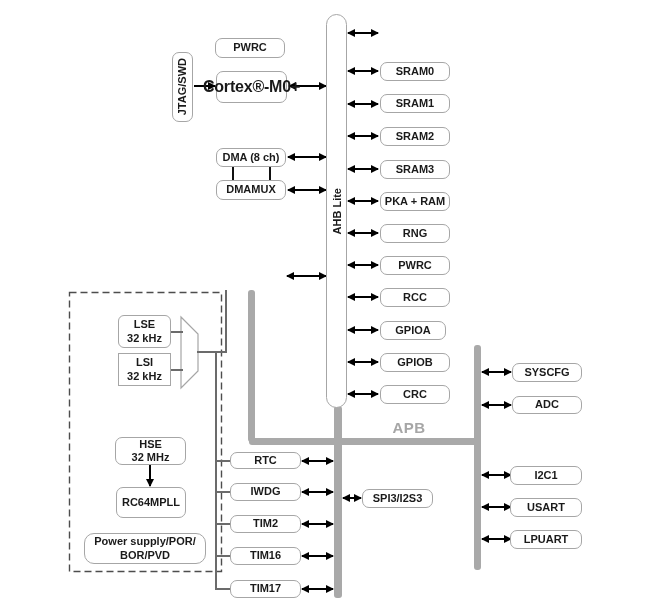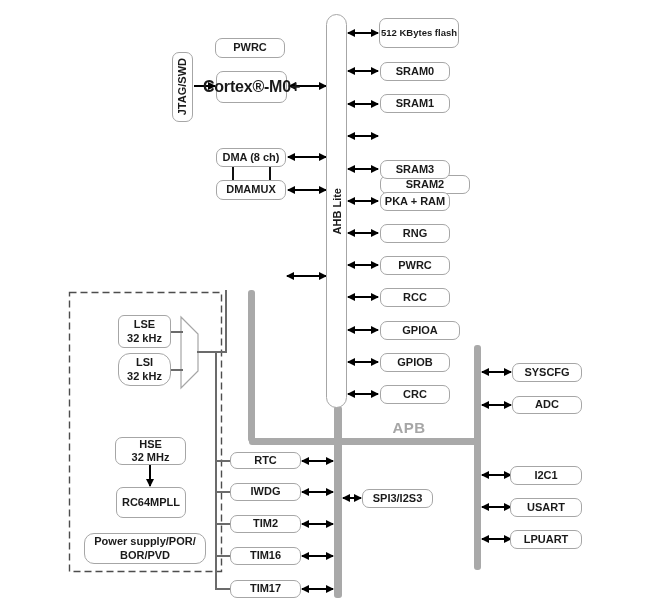--- a/index.html
+++ b/index.html
@@ -120,38 +120,37 @@
     </div>
 
   <div class="box vert" style="left:172px;top:52px;width:21px;height:70px;">
       <span>JTAG/SWD</span>
     </div>
   <div class="box" style="left:215px;top:38px;width:70px;height:20px;">PWRC</div>
   <div class="box fs-m" style="left:216px;top:71px;width:71px;height:32px;">Cortex®-M0+</div>
   <div class="box" style="left:216px;top:148px;width:70px;height:19px;">DMA (8 ch)</div>
   <div class="box" style="left:216px;top:180px;width:70px;height:20px;">DMAMUX</div>
 
-  <div class="box fs-s" style="left:379px;top:18px;width:80px;height:30px;">512 KBytes flash</div>
   <div class="box" style="left:380px;top:62px;width:70px;height:19px;">SRAM0</div>
   <div class="box" style="left:380px;top:94px;width:70px;height:19px;">SRAM1</div>
-  <div class="box" style="left:380px;top:127px;width:90px;height:19px;margin-top:48px;">SRAM2</div>
+  <div class="box" style="left:380px;top:127px;width:70px;height:19px;">SRAM2</div>
   <div class="box" style="left:380px;top:160px;width:70px;height:19px;">SRAM3</div>
   <div class="box" style="left:380px;top:192px;width:70px;height:19px;">PKA + RAM</div>
   <div class="box" style="left:380px;top:224px;width:70px;height:19px;">RNG</div>
   <div class="box" style="left:380px;top:256px;width:70px;height:19px;">PWRC</div>
   <div class="box" style="left:380px;top:288px;width:70px;height:19px;">RCC</div>
-  <div class="box" style="left:380px;top:321px;width:80px;height:19px;">GPIOA</div>
+  <div class="box" style="left:380px;top:321px;width:66px;height:19px;">GPIOA</div>
   <div class="box" style="left:380px;top:353px;width:70px;height:19px;">GPIOB</div>
   <div class="box" style="left:380px;top:385px;width:70px;height:19px;">CRC</div>
 
   <div class="box" style="left:118px;top:315px;width:53px;height:33px;border-radius:6px;">
     <span class="ln">LSE</span>
     <span class="ln">32 kHz</span>
   </div>
-  <div class="box" style="left:118px;top:353px;width:53px;height:33px;border-radius:12px;">
+  <div class="box" style="left:118px;top:353px;width:53px;height:33px;border-radius:0;">
     <span class="ln">LSI</span>
     <span class="ln">32 kHz</span>
   </div>
   <div class="box" style="left:115px;top:437px;width:71px;height:28px;">
     <span class="ln">HSE</span>
     <span class="ln">32 MHz</span>
   </div>
   <div class="box" style="left:116px;top:487px;width:70px;height:31px;">RC64MPLL</div>
   <div class="box r10" style="left:84px;top:533px;width:122px;height:31px;">
     <span class="ln">Power supply/POR/</span>

